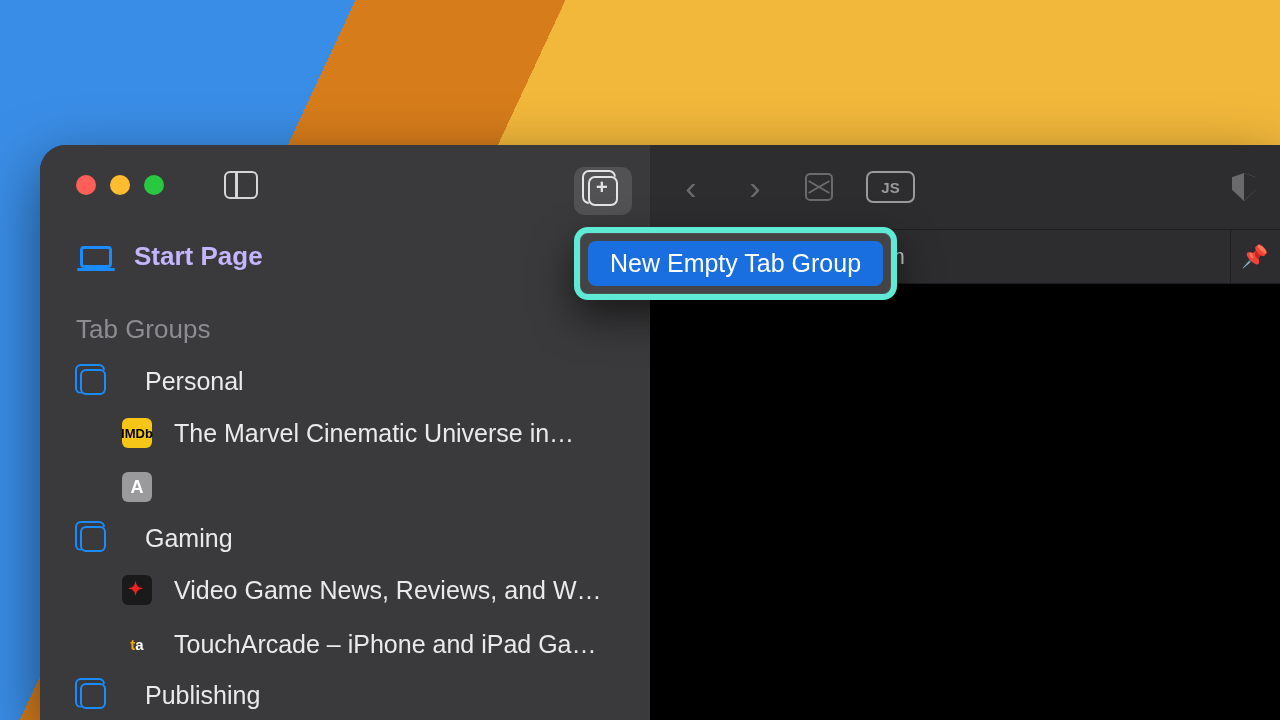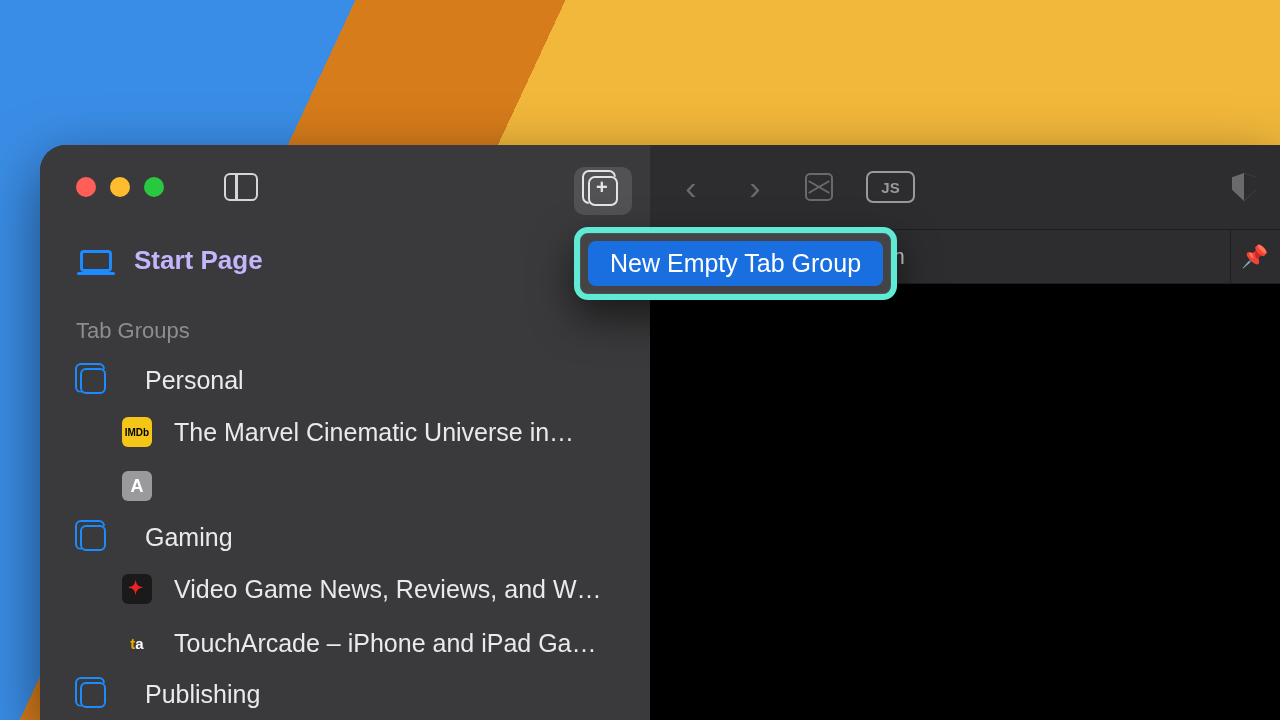--- a/index.html
+++ b/index.html
@@ -114,21 +114,21 @@
   }
   .laptop-icon::after{
     content:"";
     position:absolute; left:-6px; right:-6px; bottom:-6px;
     height:3px; background:#1a8cff; border-radius:2px;
   }
 
   .section-label {
     padding: 30px 0 12px 36px;
     color:#8d8d91;
-    font-size: 22px;
+    font-size: 26px;
     font-weight: 500;
   }
 
   .group-row {
     display:flex; align-items:center;
     gap: 39px;
     padding: 10px 0 10px 40px;
     color:#eaeaec;
     font-size: 25px;
     font-weight: 500;
@@ -161,21 +161,21 @@
   }
   .tab-row .label { overflow:hidden; text-overflow:ellipsis; }
 
   .favicon {
     width:30px; height:30px;
     border-radius:6px;
     flex:0 0 30px;
     display:flex; align-items:center; justify-content:center;
     font-size:13px; font-weight:700;
   }
-  .fav-imdb { background:#f5c518; color:#000; font-size:10px; }
+  .fav-imdb { background:#f5c518; color:#000; font-size:13px; }
   .fav-a { background:#9a9a9c; color:#fff; font-size:18px; }
   .fav-ign { background:#1a1a1a; position:relative; }
   .fav-ign::before{content:"✦"; color:#e22; font-size:18px; position:absolute; left:6px; top:3px;}
   .fav-ta { background:#3a3a3c; color:#fff; font-size:15px; font-weight:700; }
   .fav-ta span:first-child{color:#f2a900;}
 
   
   .right {
     flex:1;
     background:#2d2d2f;

